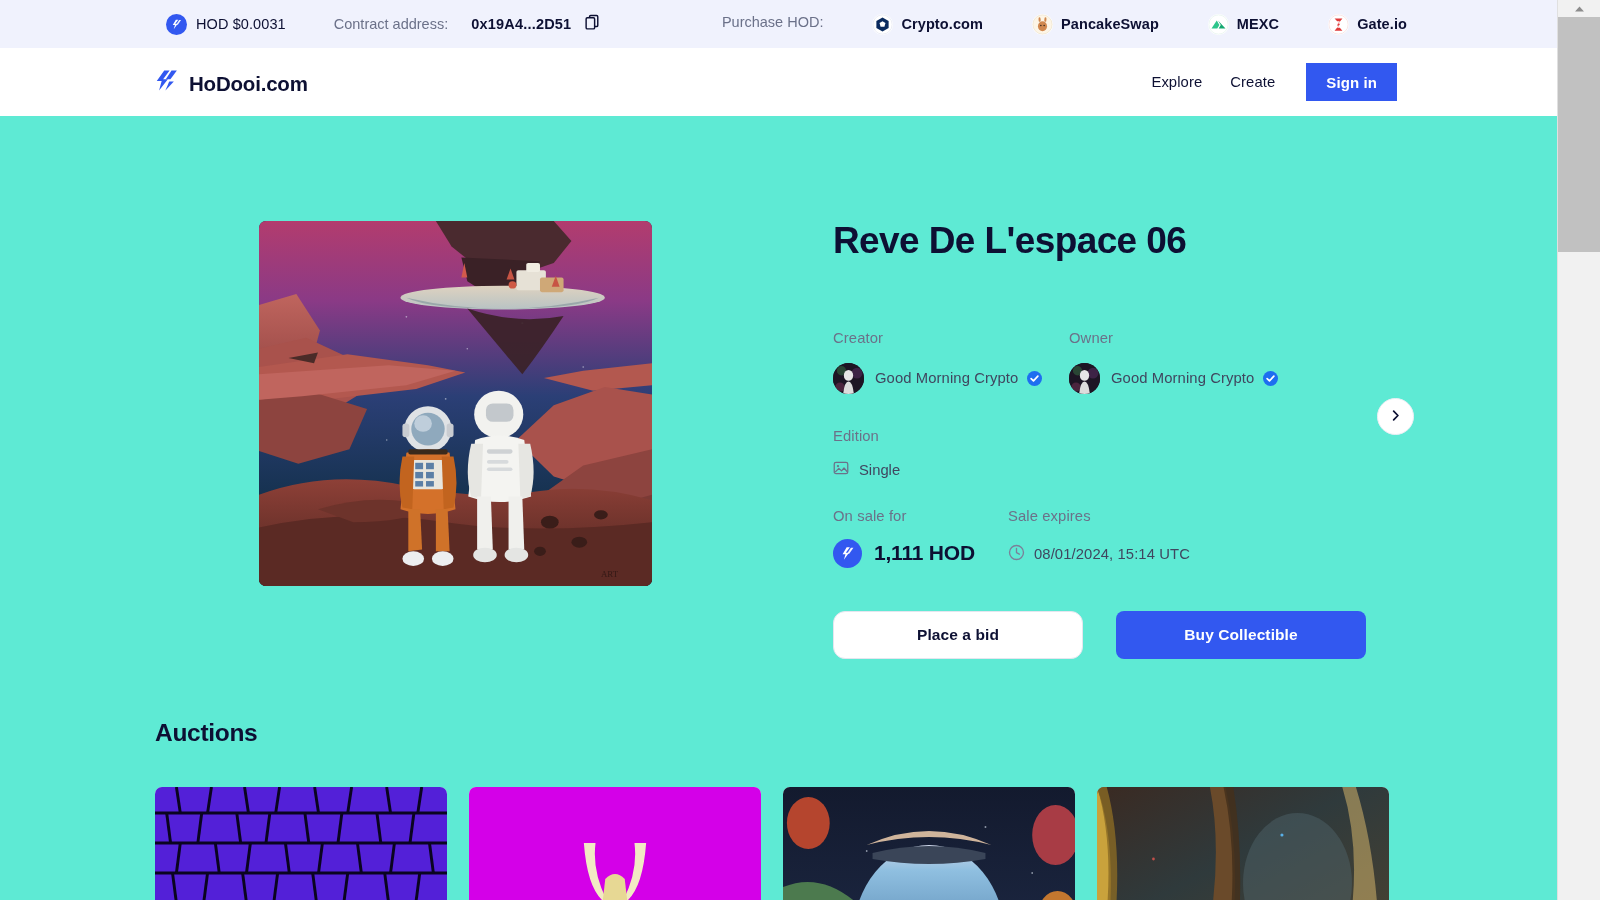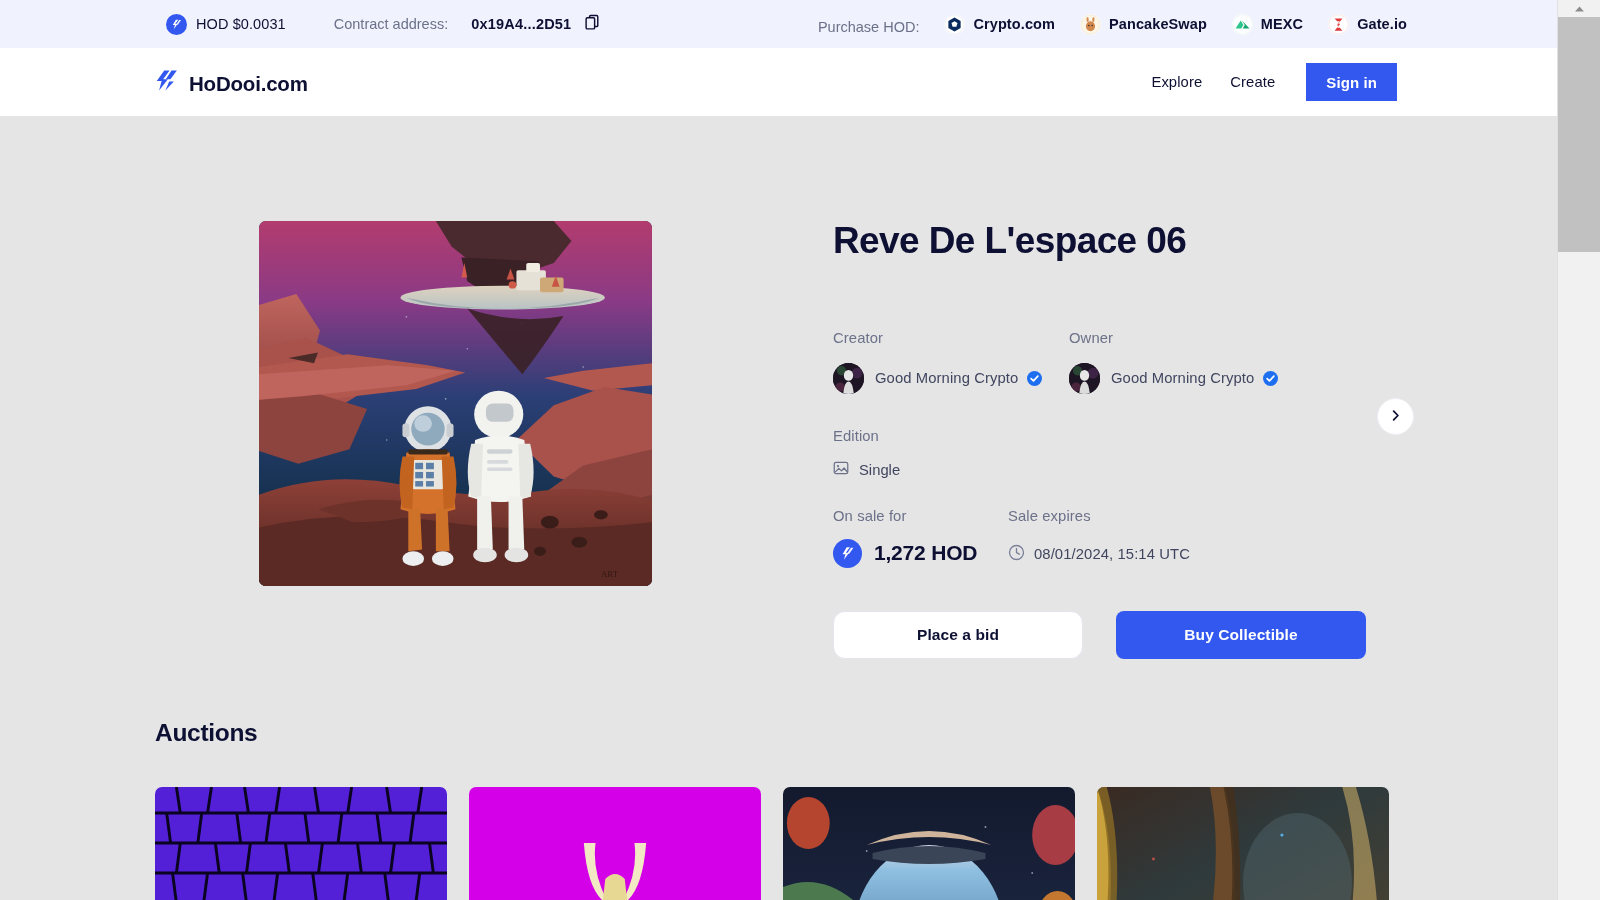--- a/index.html
+++ b/index.html
@@ -9,21 +9,21 @@
     height: 900px;
     overflow: hidden;
     background: #ffffff;
     font-family: "Liberation Sans", sans-serif;
   }
 
   #page {
     position: relative;
     width: 1600px;
     height: 900px;
-    background: #e5e5e5;
+    background: #5eead4;
   }
 
   
   .topbar {
     position: absolute;
     top: 0; left: 0;
     width: 1557px;
     height: 48px;
     background: #f0f2fd;
     display: flex;
@@ -73,23 +73,24 @@
     display: inline-flex;
     align-items: center;
     cursor: pointer;
     background: none;
     border: none;
     padding: 0;
   }
 
   .topbar-right {
     display: flex;
-    align-items: flex-end;
+    align-items: flex-start;
     margin-left: auto;
     margin-right: 150px;
+    gap: 24px;
   }
 
   .purchase-label {
     font-size: 14.5px;
     color: #6b7189;
   }
 
   .exchange {
     display: flex;
     align-items: center;
@@ -730,21 +731,21 @@
       <div class="sale-row">
         <div class="sale-col-price">
           <div class="meta-label">On sale for</div>
           <div class="price-line">
             <span class="price-coin">
               <svg width="17" height="17" viewBox="0 0 16 16">
                 <path d="M7.2 2.2 L10.2 2.2 L6.4 7.2 L9.4 7.2 L4.6 13.8 L6.1 8.6 L3.4 8.6 Z" fill="#ffffff"></path>
                 <path d="M11.2 2.6 L13.6 2.6 L9.6 8.2 L7.6 8.2 Z" fill="#ffffff" opacity=".92"></path>
               </svg>
             </span>
-            <span class="price-text">1,272 HOD</span>
+            <span class="price-text">1,111 HOD</span>
           </div>
         </div>
 
         <div>
           <div class="meta-label">Sale expires</div>
           <div class="expire-line">
             <span>
               <svg width="17" height="17" viewBox="0 0 18 18">
                 <circle cx="9" cy="9" r="7.4" fill="none" stroke="#7b8199" stroke-width="1.4"></circle>
                 <path d="M9 4.8 V9.2 L12 10.8" fill="none" stroke="#7b8199" stroke-width="1.4" stroke-linecap="round" stroke-linejoin="round"></path>

